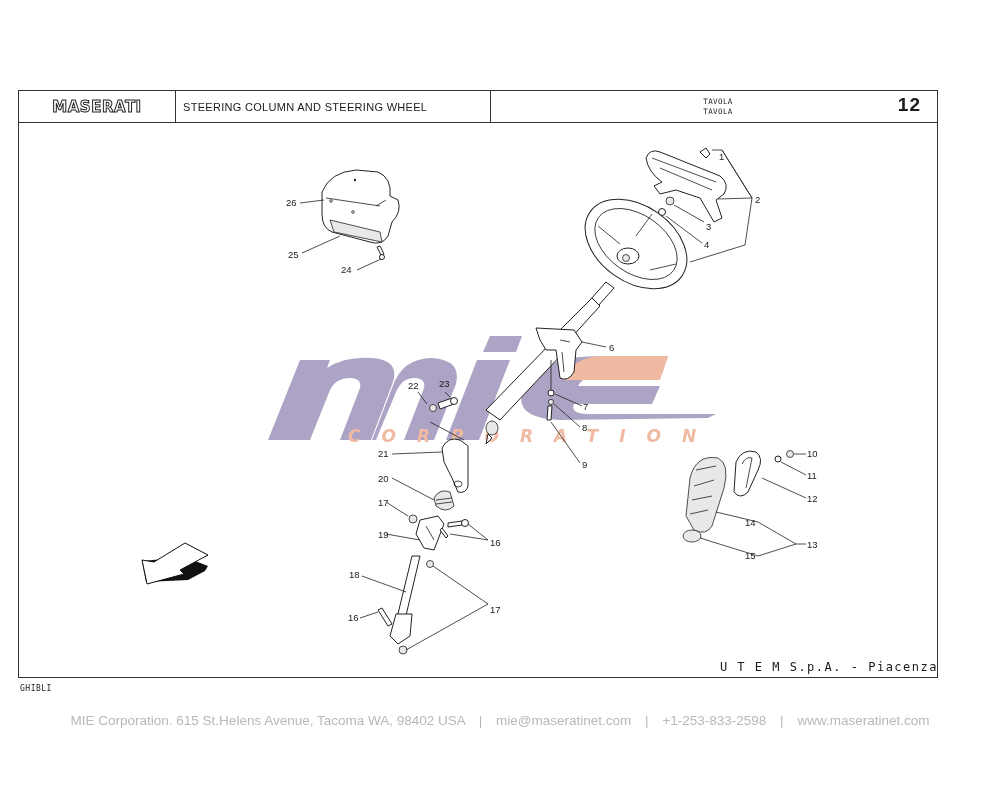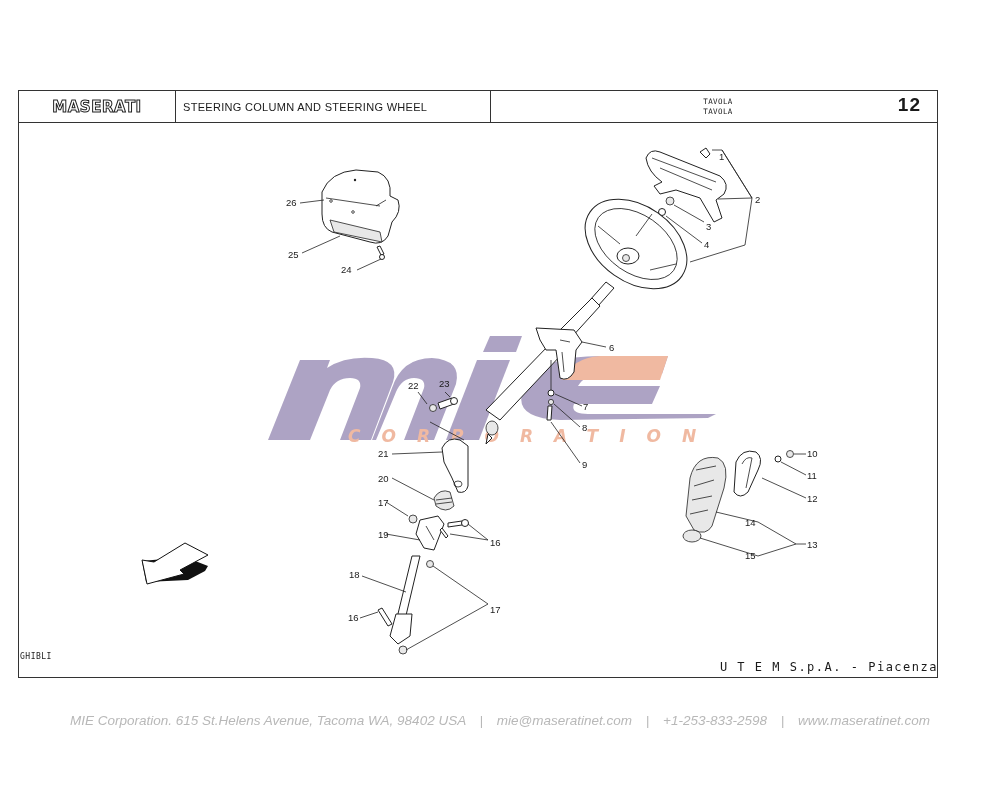--- a/index.html
+++ b/index.html
@@ -13,23 +13,23 @@
   .tb-it { width: 314px; padding-left: 6px; font-size: 11.5px; letter-spacing: 0.3px; }
   .tb-en { width: 315px; padding-left: 7px; font-size: 11px; letter-spacing: 0.3px; }
   .tb-num { flex: 1; padding-left: 8px; position: relative; }
   .tb-num .lbl { font-family: "DejaVu Sans Mono", monospace; font-size: 7.5px; line-height: 10px; letter-spacing: 0.4px; }
   .tb-num .val { position: absolute; right: 16px; top: 3px; font-size: 19px; font-weight: bold; letter-spacing: 1px; }
   .diagram { position: absolute; left: 0; top: 0; width: 1000px; height: 800px; }
   .callout { font-family: "Liberation Sans", sans-serif; font-size: 9.5px; fill: #1a1a1a; }
   .ln { stroke: #222; stroke-width: 0.8; fill: none; }
   .part { stroke: #222; stroke-width: 1; fill: #fff; }
   .part-shade { stroke: #222; stroke-width: 0.8; fill: #e8e8e8; }
-  .footer-model { position: absolute; left: 20px; top: 652px; font-family: "DejaVu Sans Mono", monospace; font-size: 8px; letter-spacing: 0.5px; }
+  .footer-model { position: absolute; left: 20px; top: 684px; font-family: "DejaVu Sans Mono", monospace; font-size: 8px; letter-spacing: 0.5px; }
   .footer-maker { position: absolute; right: 62px; top: 660px; font-family: "DejaVu Sans Mono", monospace; font-size: 12px; letter-spacing: 1.5px; }
-  .contact { position: absolute; left: 0; top: 713px; width: 1000px; text-align: center; font-size: 13.5px; color: #b8b8b8; white-space: nowrap; font-style: italic; }
+  .contact { position: absolute; left: 0; top: 713px; width: 1000px; text-align: center; font-size: 13.5px; color: #b8b8b8; white-space: nowrap; }
   .contact .sep { margin: 0 10px; }
   .wm-text { font-family: "DejaVu Sans", sans-serif; font-weight: bold; font-style: italic; font-size: 17px; letter-spacing: 21px; }
 </style>
 </head>
 <body>
 
 <div class="sheet">
   <div class="title-bar">
     <div class="tb-cell tb-logo">
       <span>MASERATI</span>

